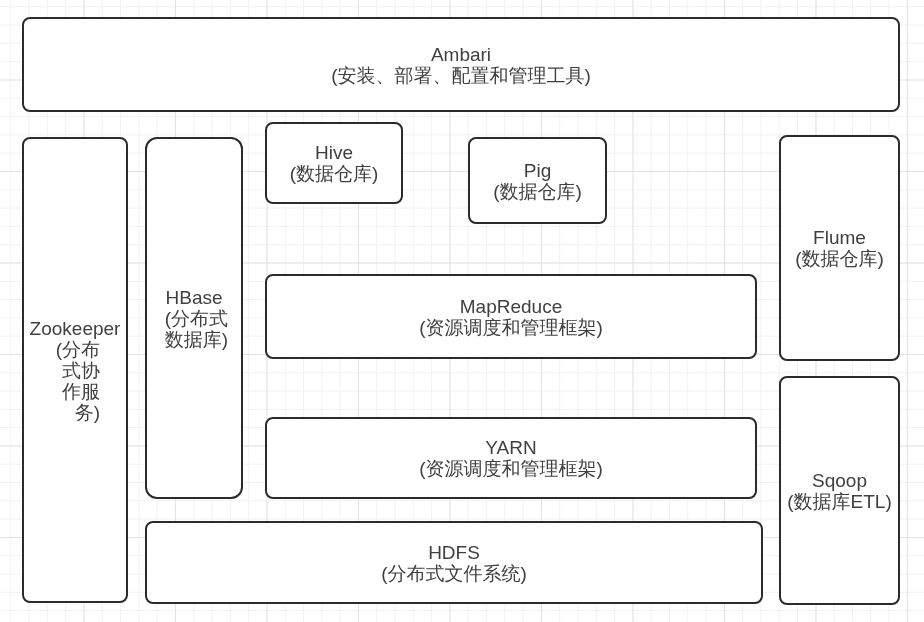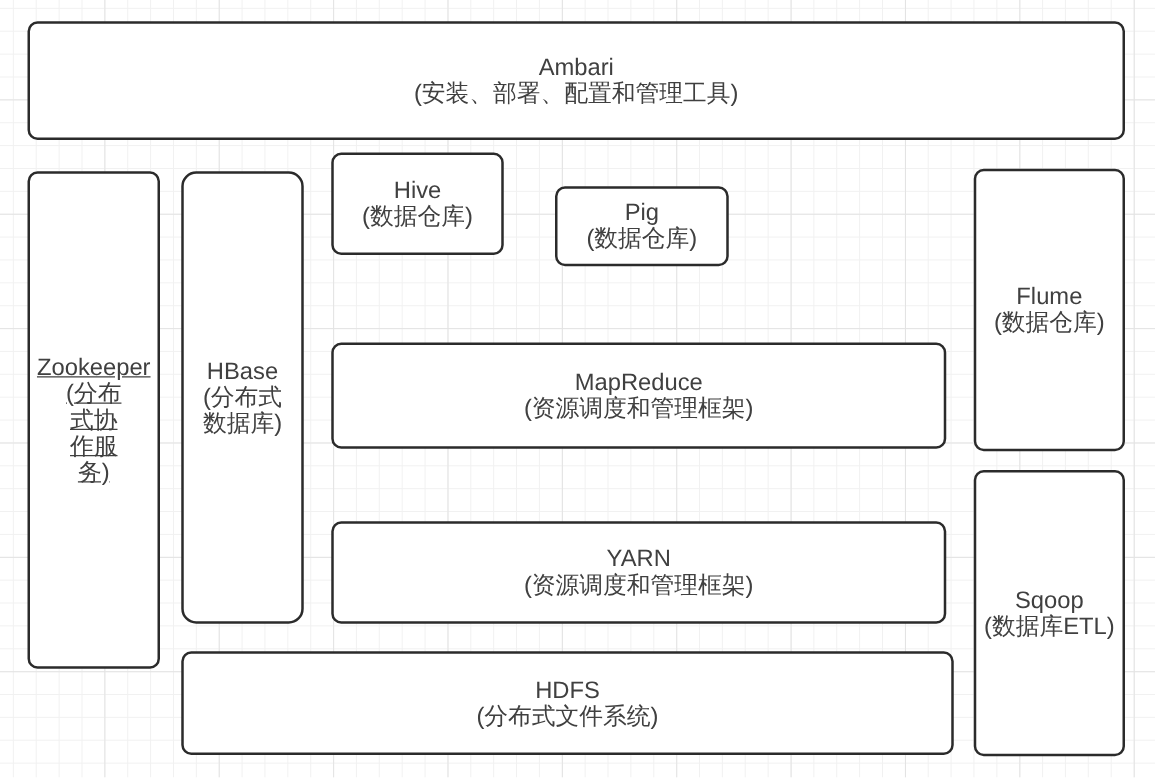--- a/index.html
+++ b/index.html
@@ -26,27 +26,27 @@
     display:flex;
     flex-direction:column;
     align-items:center;
     justify-content:center;
     text-align:center;
     color:#404040;
     font-size:19px;
     line-height:21px;
   }
   .node .nm{display:block;}
-  .node .sub{display:block;}
+  .node .sub{display:block;text-align:right;}
   
   .pos-ambari    {left:22px;  top:17px;  width:878px; height:95px;}
-  .pos-zookeeper {left:22px;  top:137px; width:106px; height:398px; padding:0 26px;text-decoration:underline;}
+  .pos-zookeeper {left:22px;  top:137px; width:106px; height:466px; padding:0 26px;}
   .pos-hbase     {left:145px; top:137px; width:98px;  height:362px; padding:0 13px;border-radius:12px;}
   .pos-hive      {left:265px; top:122px; width:138px; height:82px;}
-  .pos-pig       {left:444px; top:137px; width:139px; height:64px;margin-top:12px;}
+  .pos-pig       {left:468px; top:137px; width:139px; height:87px;}
   .pos-mahout    {left:619px; top:137px; width:140px; height:78px;}
   .pos-flume     {left:779px; top:135px; width:121px; height:226px;}
   .pos-mapreduce {left:265px; top:274px; width:492px; height:85px;}
   .pos-yarn      {left:265px; top:417px; width:492px; height:82px;}
   .pos-hdfs      {left:145px; top:521px; width:618px; height:83px;}
   .pos-sqoop     {left:779px; top:376px; width:121px; height:229px;}
 </style>
 </head>
 <body>
 

